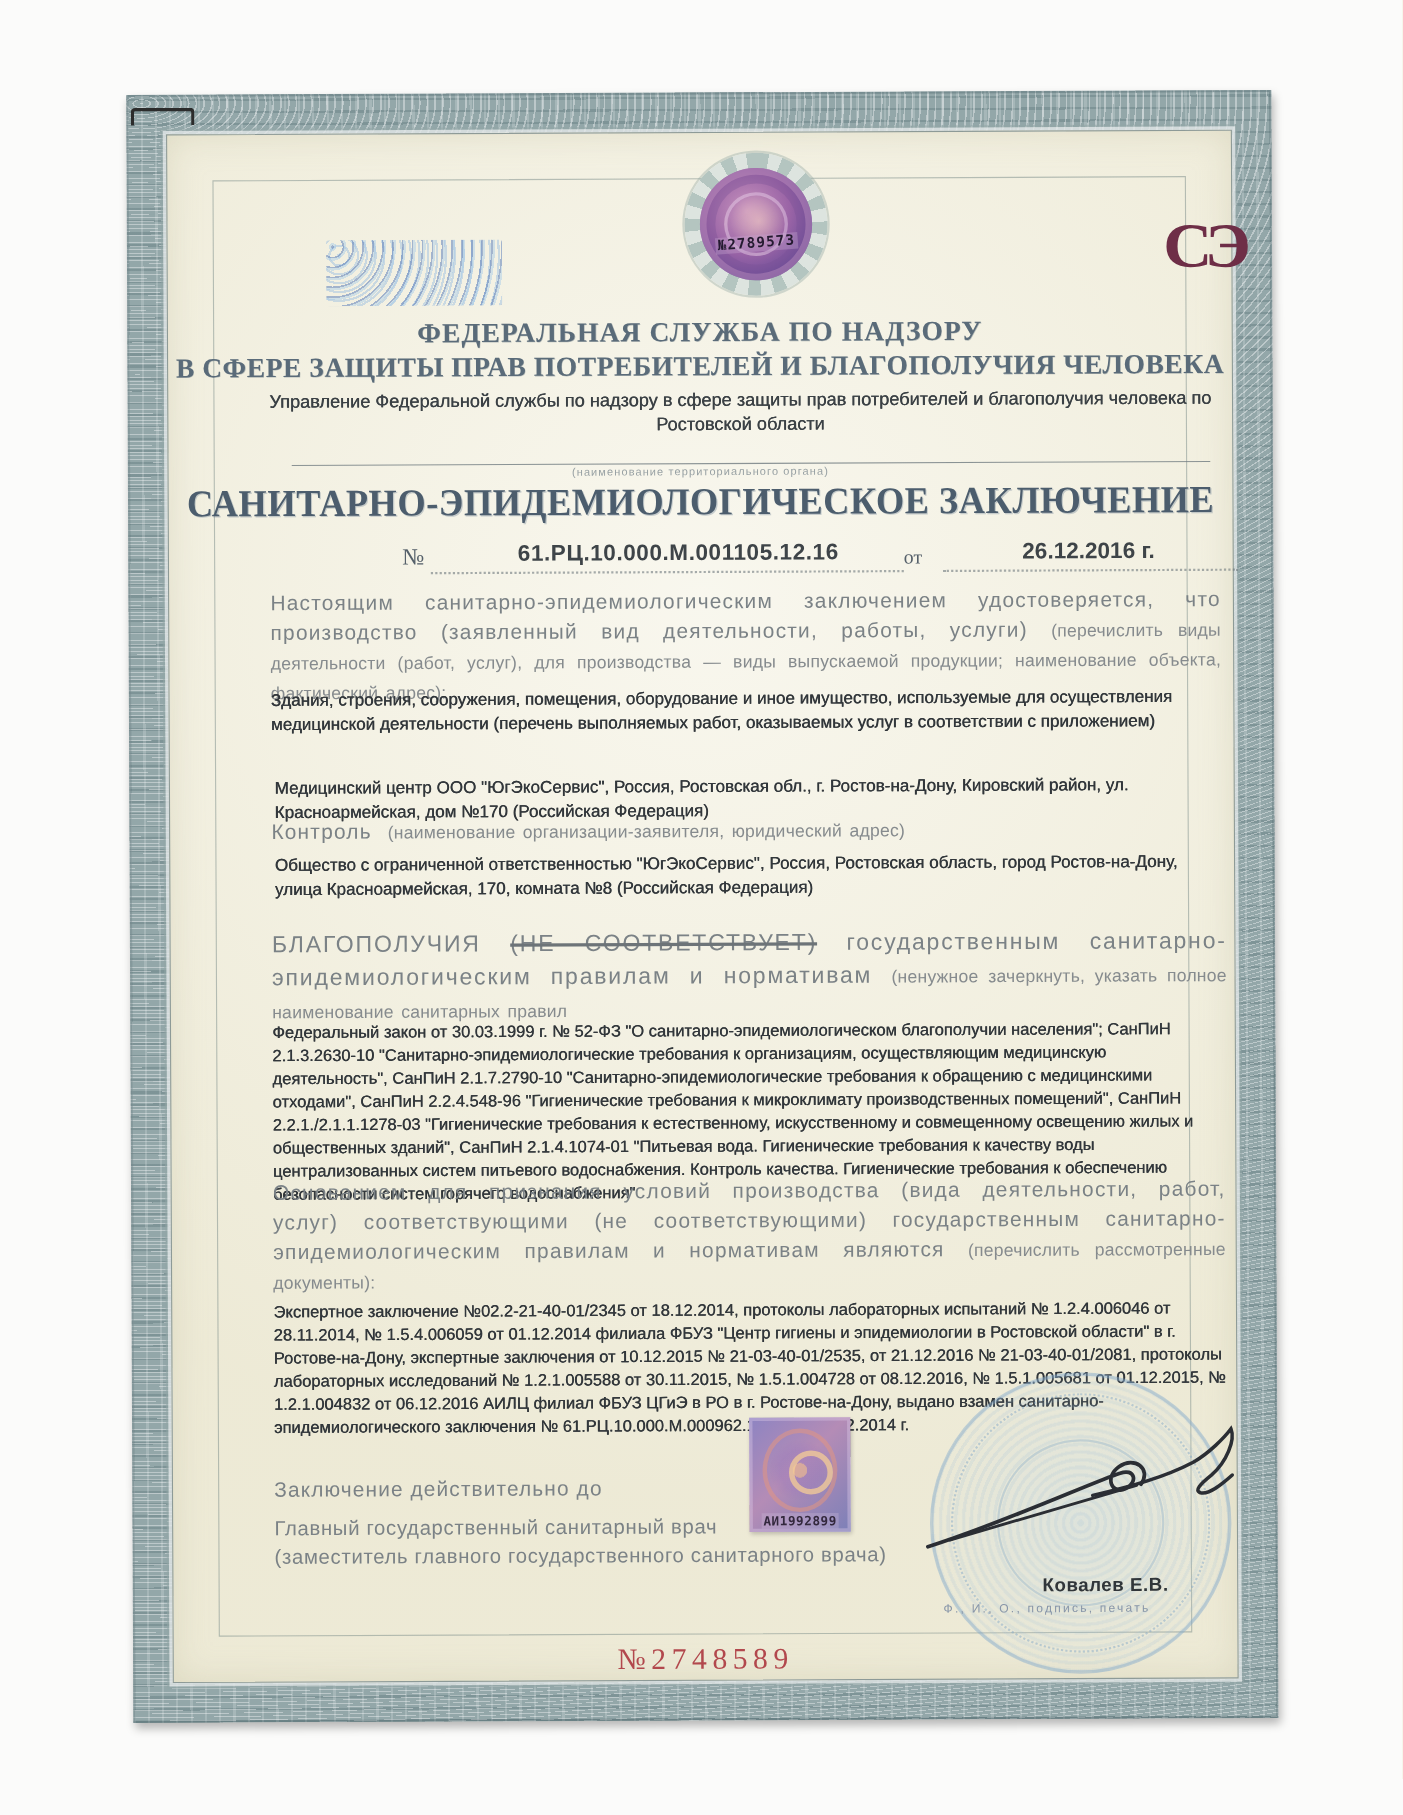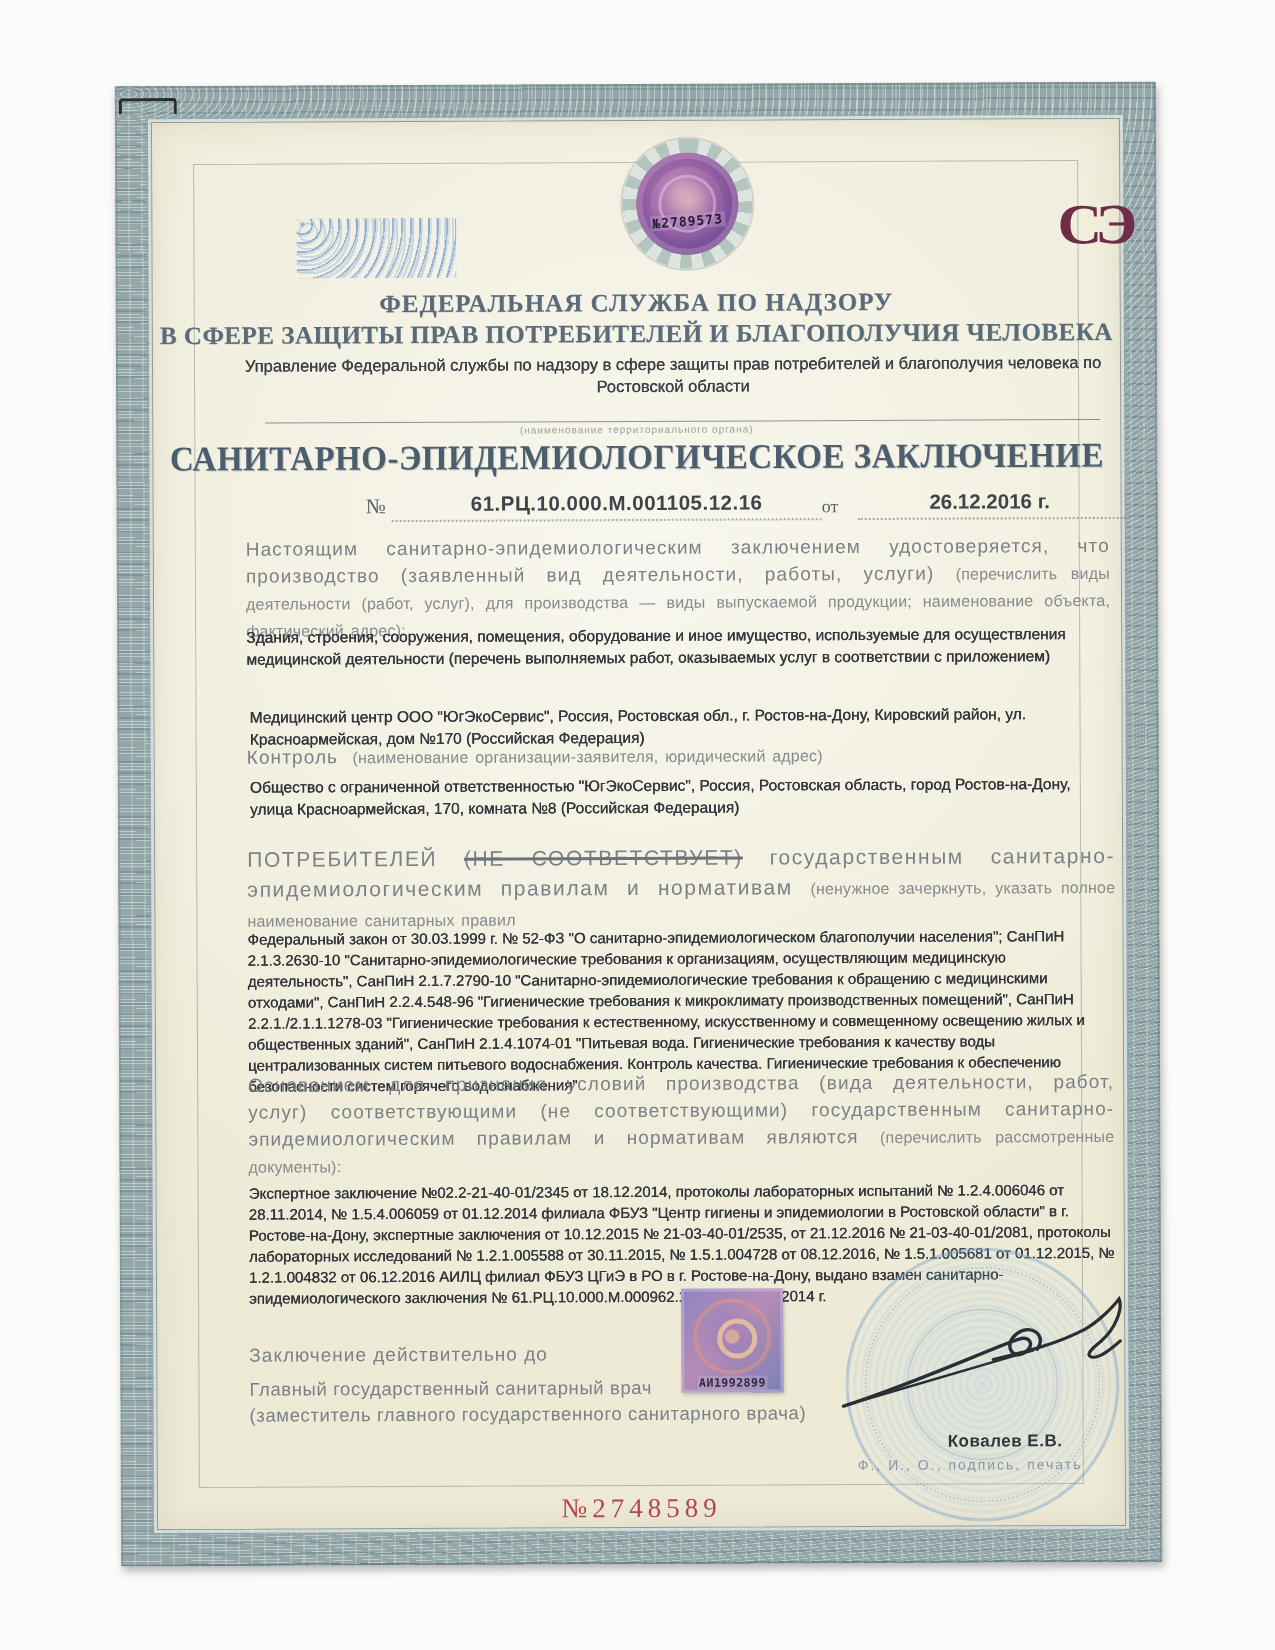--- a/index.html
+++ b/index.html
@@ -98,37 +98,37 @@
     text-align:justify;line-height:1.42;margin:0;}
   .gray-note{font-size:16px;color:#868b8e;letter-spacing:.2px;word-spacing:2px;}
   .typed{font-size:15.5px;color:#32373b;line-height:1.4;margin:0;text-shadow:.35px 0 0 currentColor;}
   .struck{text-decoration:line-through;text-decoration-thickness:2.5px;text-decoration-color:#6d7478;}
   .abs{position:absolute;}
 
   
   .valid{font-size:19px;color:#7b8286;letter-spacing:1px;}
   .chief{font-size:18.5px;color:#7b8286;letter-spacing:.6px;line-height:1.4;}
   .signer-name{font-size:17px;color:#31363a;font-weight:bold;letter-spacing:.5px;}
-  .signer-note{font-size:14px;color:#8795a8;letter-spacing:2px;}
+  .signer-note{font-size:11px;color:#8795a8;letter-spacing:2px;}
   .red-serial{position:absolute;left:0;top:1372px;width:100%;text-align:center;
     font-family:"Liberation Serif",serif;font-size:27px;color:#b2484d;letter-spacing:5px;}
 
   .stamp{
     position:absolute;left:688px;top:1128px;width:268px;height:268px;border-radius:50%;
     border:3px solid rgba(125,165,200,.4);
     background:
       repeating-radial-gradient(circle, rgba(150,185,215,.16) 0 3px, transparent 3px 7px),
       radial-gradient(circle, rgba(185,212,233,.30), rgba(185,212,233,.05) 70%);
   }
   .stamp::before{content:"";position:absolute;inset:16px;border-radius:50%;border:2px dotted rgba(125,165,200,.45);}
   .stamp::after{content:"";position:absolute;inset:58px;border-radius:50%;border:2px solid rgba(125,165,200,.35);}
   .signature{position:absolute;left:676px;top:1168px;width:300px;height:130px;}
 
   .holo-sq{
-    position:absolute;left:524px;top:1168px;width:102px;height:104px;
+    position:absolute;left:524px;top:1168px;width:92px;height:104px;
     background:linear-gradient(135deg,#8d84c2,#b48cb6 45%,#7c80b8);
     box-shadow:inset 0 0 0 3px rgba(220,200,230,.4), 1px 2px 4px rgba(0,0,0,.2);
     display:flex;align-items:flex-end;justify-content:center;
   }
   .holo-sq::before{content:"";position:absolute;inset:10px 12px 18px 12px;border-radius:50%;
     border:4px solid rgba(225,150,130,.55);
     background:radial-gradient(circle at 50% 50%, rgba(240,190,140,.6) 0 14%, rgba(150,120,190,.3) 15% 40%, transparent 60%);}
   .holo-sq::after{content:"";position:absolute;left:36px;top:30px;width:30px;height:30px;border-radius:50%;
     border:5px solid rgba(245,205,150,.75);}
   .holo-sq-serial{position:relative;font-family:"DejaVu Sans Mono",monospace;font-size:11.5px;font-weight:bold;
@@ -170,21 +170,21 @@
     <p class="typed abs" style="left:92px;top:504px;width:840px;">Здания, строения, сооружения, помещения, оборудование и иное имущество, используемые для осуществления медицинской деятельности (перечень выполняемых работ, оказываемых услуг в соответствии с приложением)</p>
     <p class="typed abs" style="left:95px;top:584px;width:810px;">Медицинский центр ООО "ЮгЭкоСервис", Россия, Ростовская обл., г. Ростов-на-Дону, Кировский район, ул. Красноармейская, дом №170 (Российская Федерация)</p>
 
     <p class="gray-big abs" style="left:92px;top:622px;width:864px;text-align:left;">
       <span>Контроль</span>
       <span class="gray-note">(наименование организации-заявителя, юридический адрес)</span>
     </p>
     <p class="typed abs" style="left:95px;top:654px;width:836px;">Общество с ограниченной ответственностью "ЮгЭкоСервис", Россия, Ростовская область, город Ростов-на-Дону, улица Красноармейская, 170, комната №8 (Российская Федерация)</p>
 
     <p class="gray-big abs" style="left:92px;top:722px;width:868px;font-size:21px;letter-spacing:1.6px;">
-      <span>ПОТРЕБИТЕЛЕЙ</span>
+      <span>БЛАГОПОЛУЧИЯ</span>
       <span class="struck">(НЕ СООТВЕТСТВУЕТ)</span>
       <span>государственным санитарно-эпидемиологическим правилам и нормативам</span>
       <span class="gray-note">(ненужное зачеркнуть, указать полное наименование санитарных правил</span>
     </p>
     <p class="typed abs" style="left:92px;top:806px;width:866px;font-size:15px;">Федеральный закон от 30.03.1999 г. № 52-ФЗ "О санитарно-эпидемиологическом благополучии населения"; СанПиН 2.1.3.2630-10 "Санитарно-эпидемиологические требования к организациям, осуществляющим медицинскую деятельность", СанПиН 2.1.7.2790-10 "Санитарно-эпидемиологические требования к обращению с медицинскими отходами", СанПиН 2.2.4.548-96 "Гигиенические требования к микроклимату производственных помещений", СанПиН 2.2.1./2.1.1.1278-03 "Гигиенические требования к естественному, искусственному и совмещенному освещению жилых и общественных зданий", СанПиН 2.1.4.1074-01 "Питьевая вода. Гигиенические требования к качеству воды централизованных систем питьевого водоснабжения. Контроль качества. Гигиенические требования к обеспечению безопасности систем горячего водоснабжения"</p>
 
     <p class="gray-big abs" style="left:92px;top:950px;width:866px;">
       <span>Основанием для признания условий производства (вида деятельности, работ, услуг) соответствующими (не соответствующими) государственным санитарно-эпидемиологическим правилам и нормативам являются</span>
       <span class="gray-note">(перечислить рассмотренные документы):</span>
     </p>

